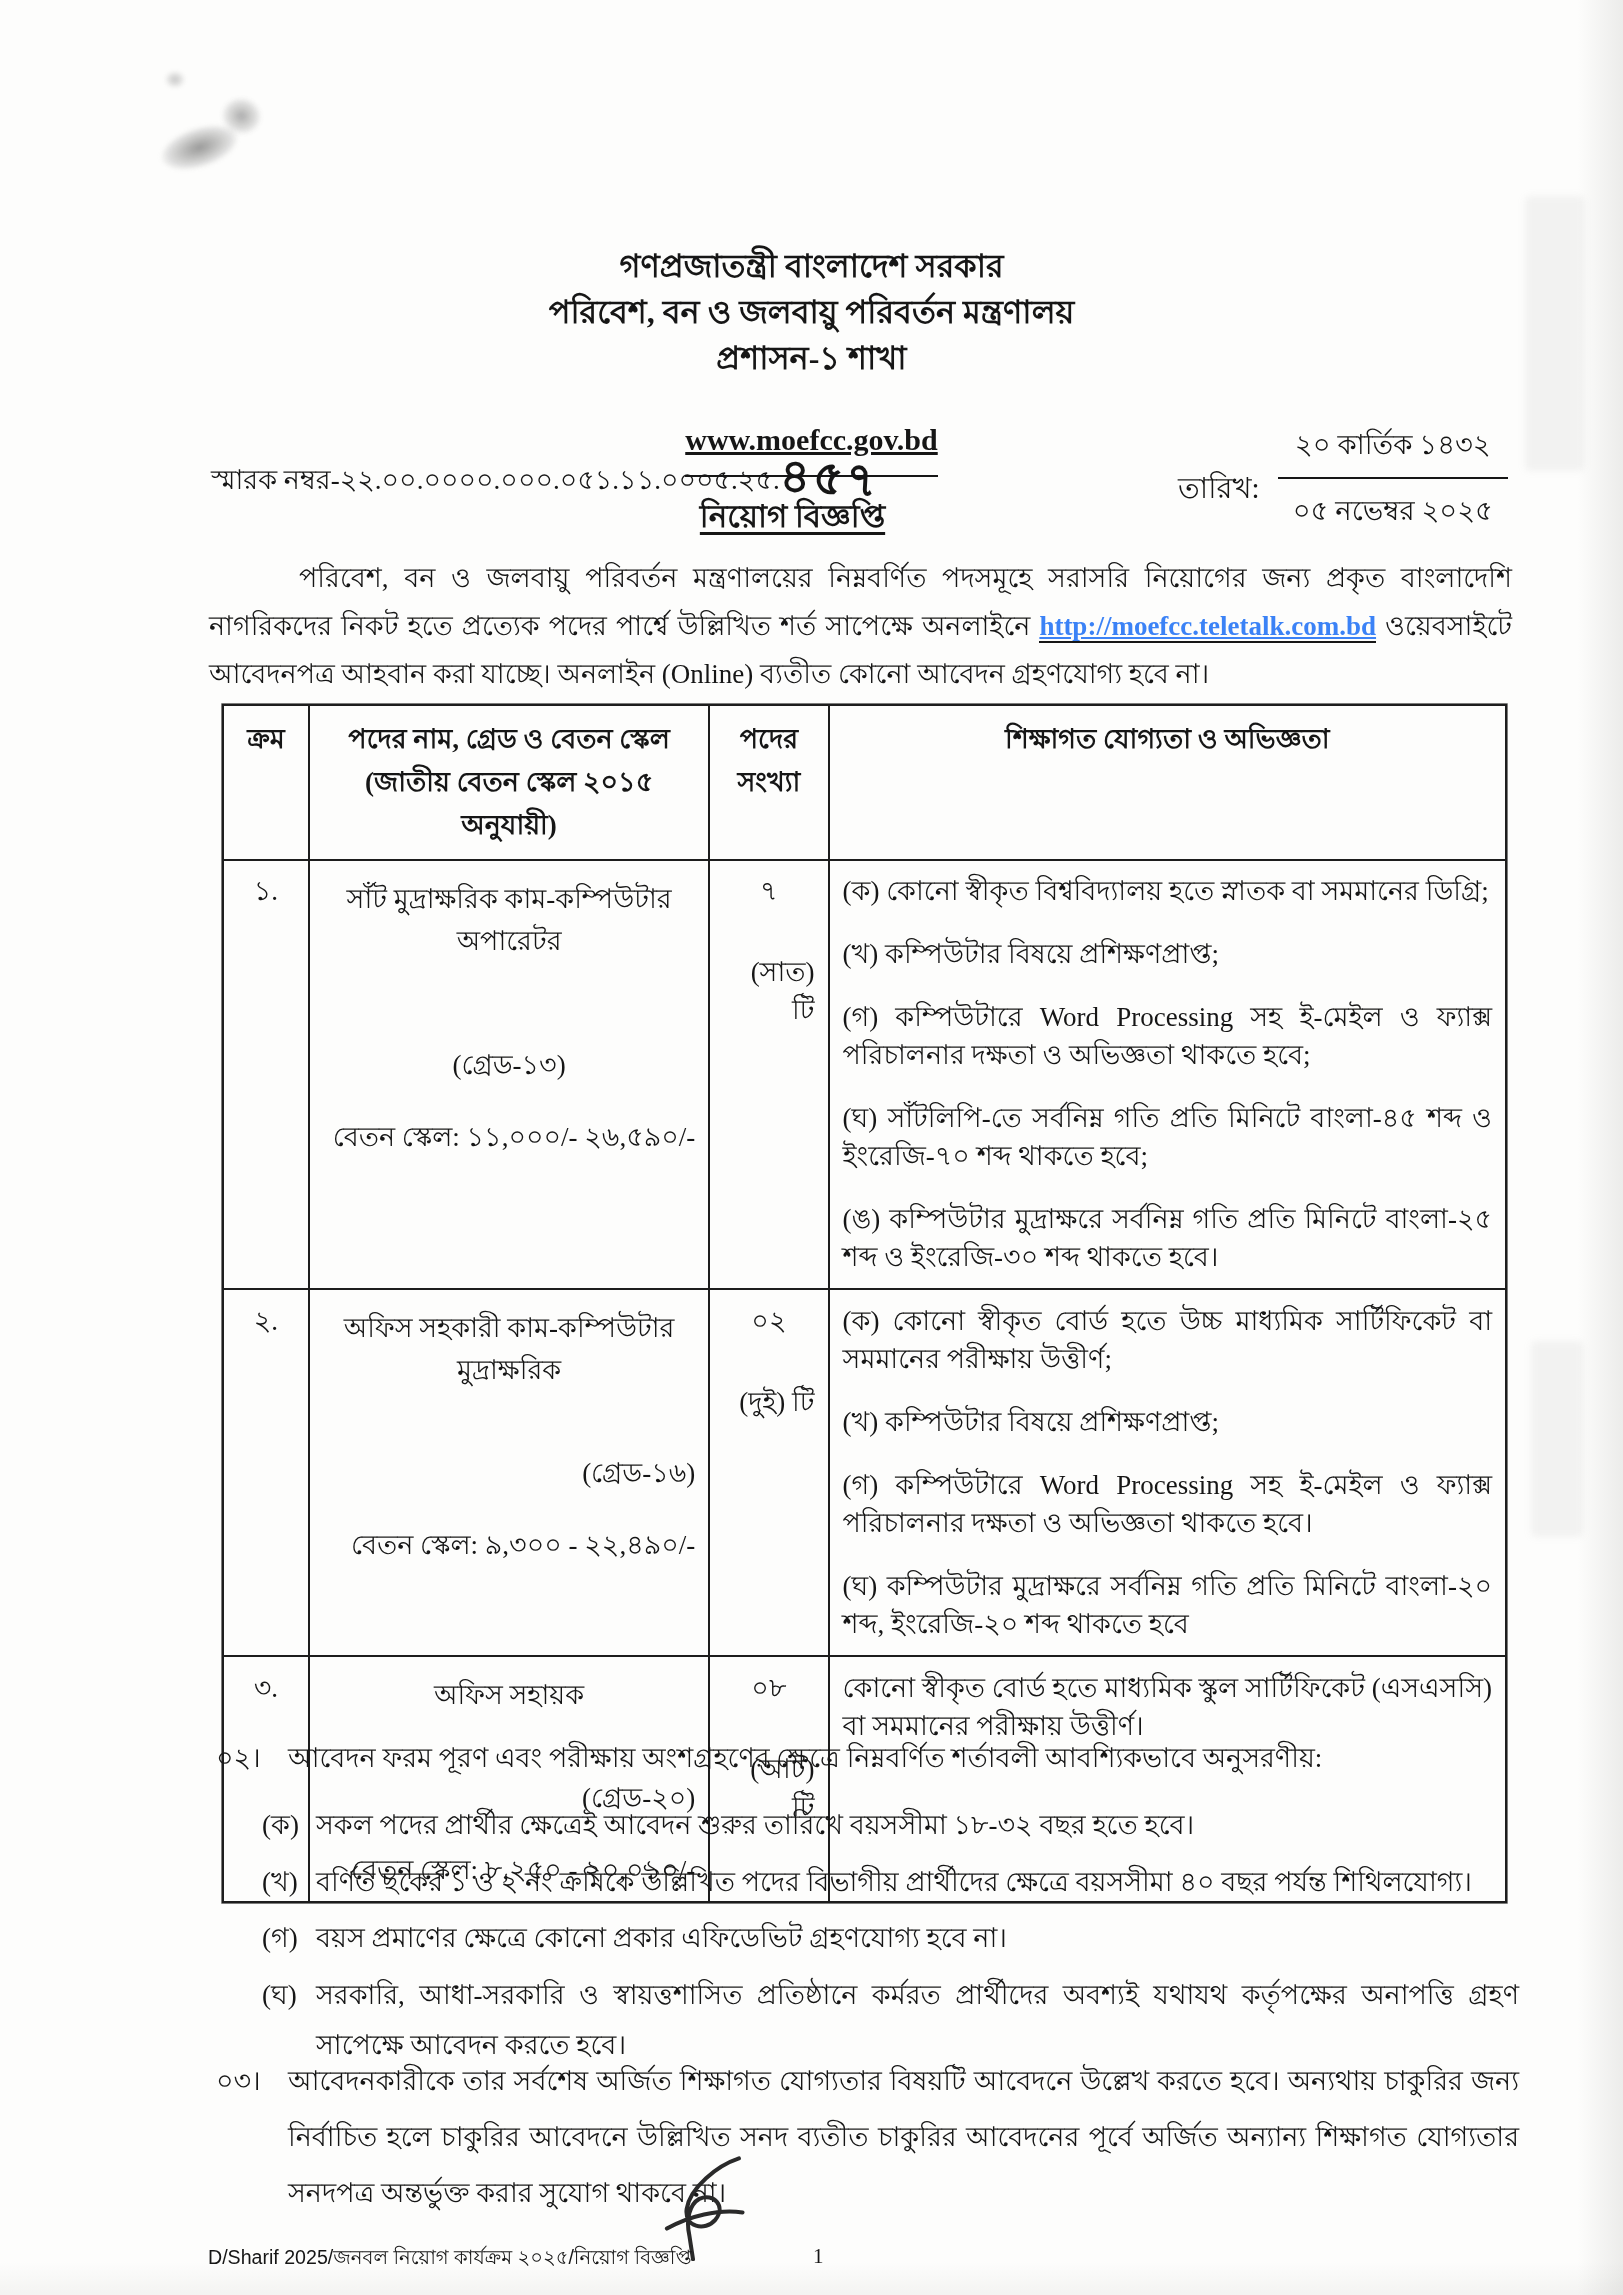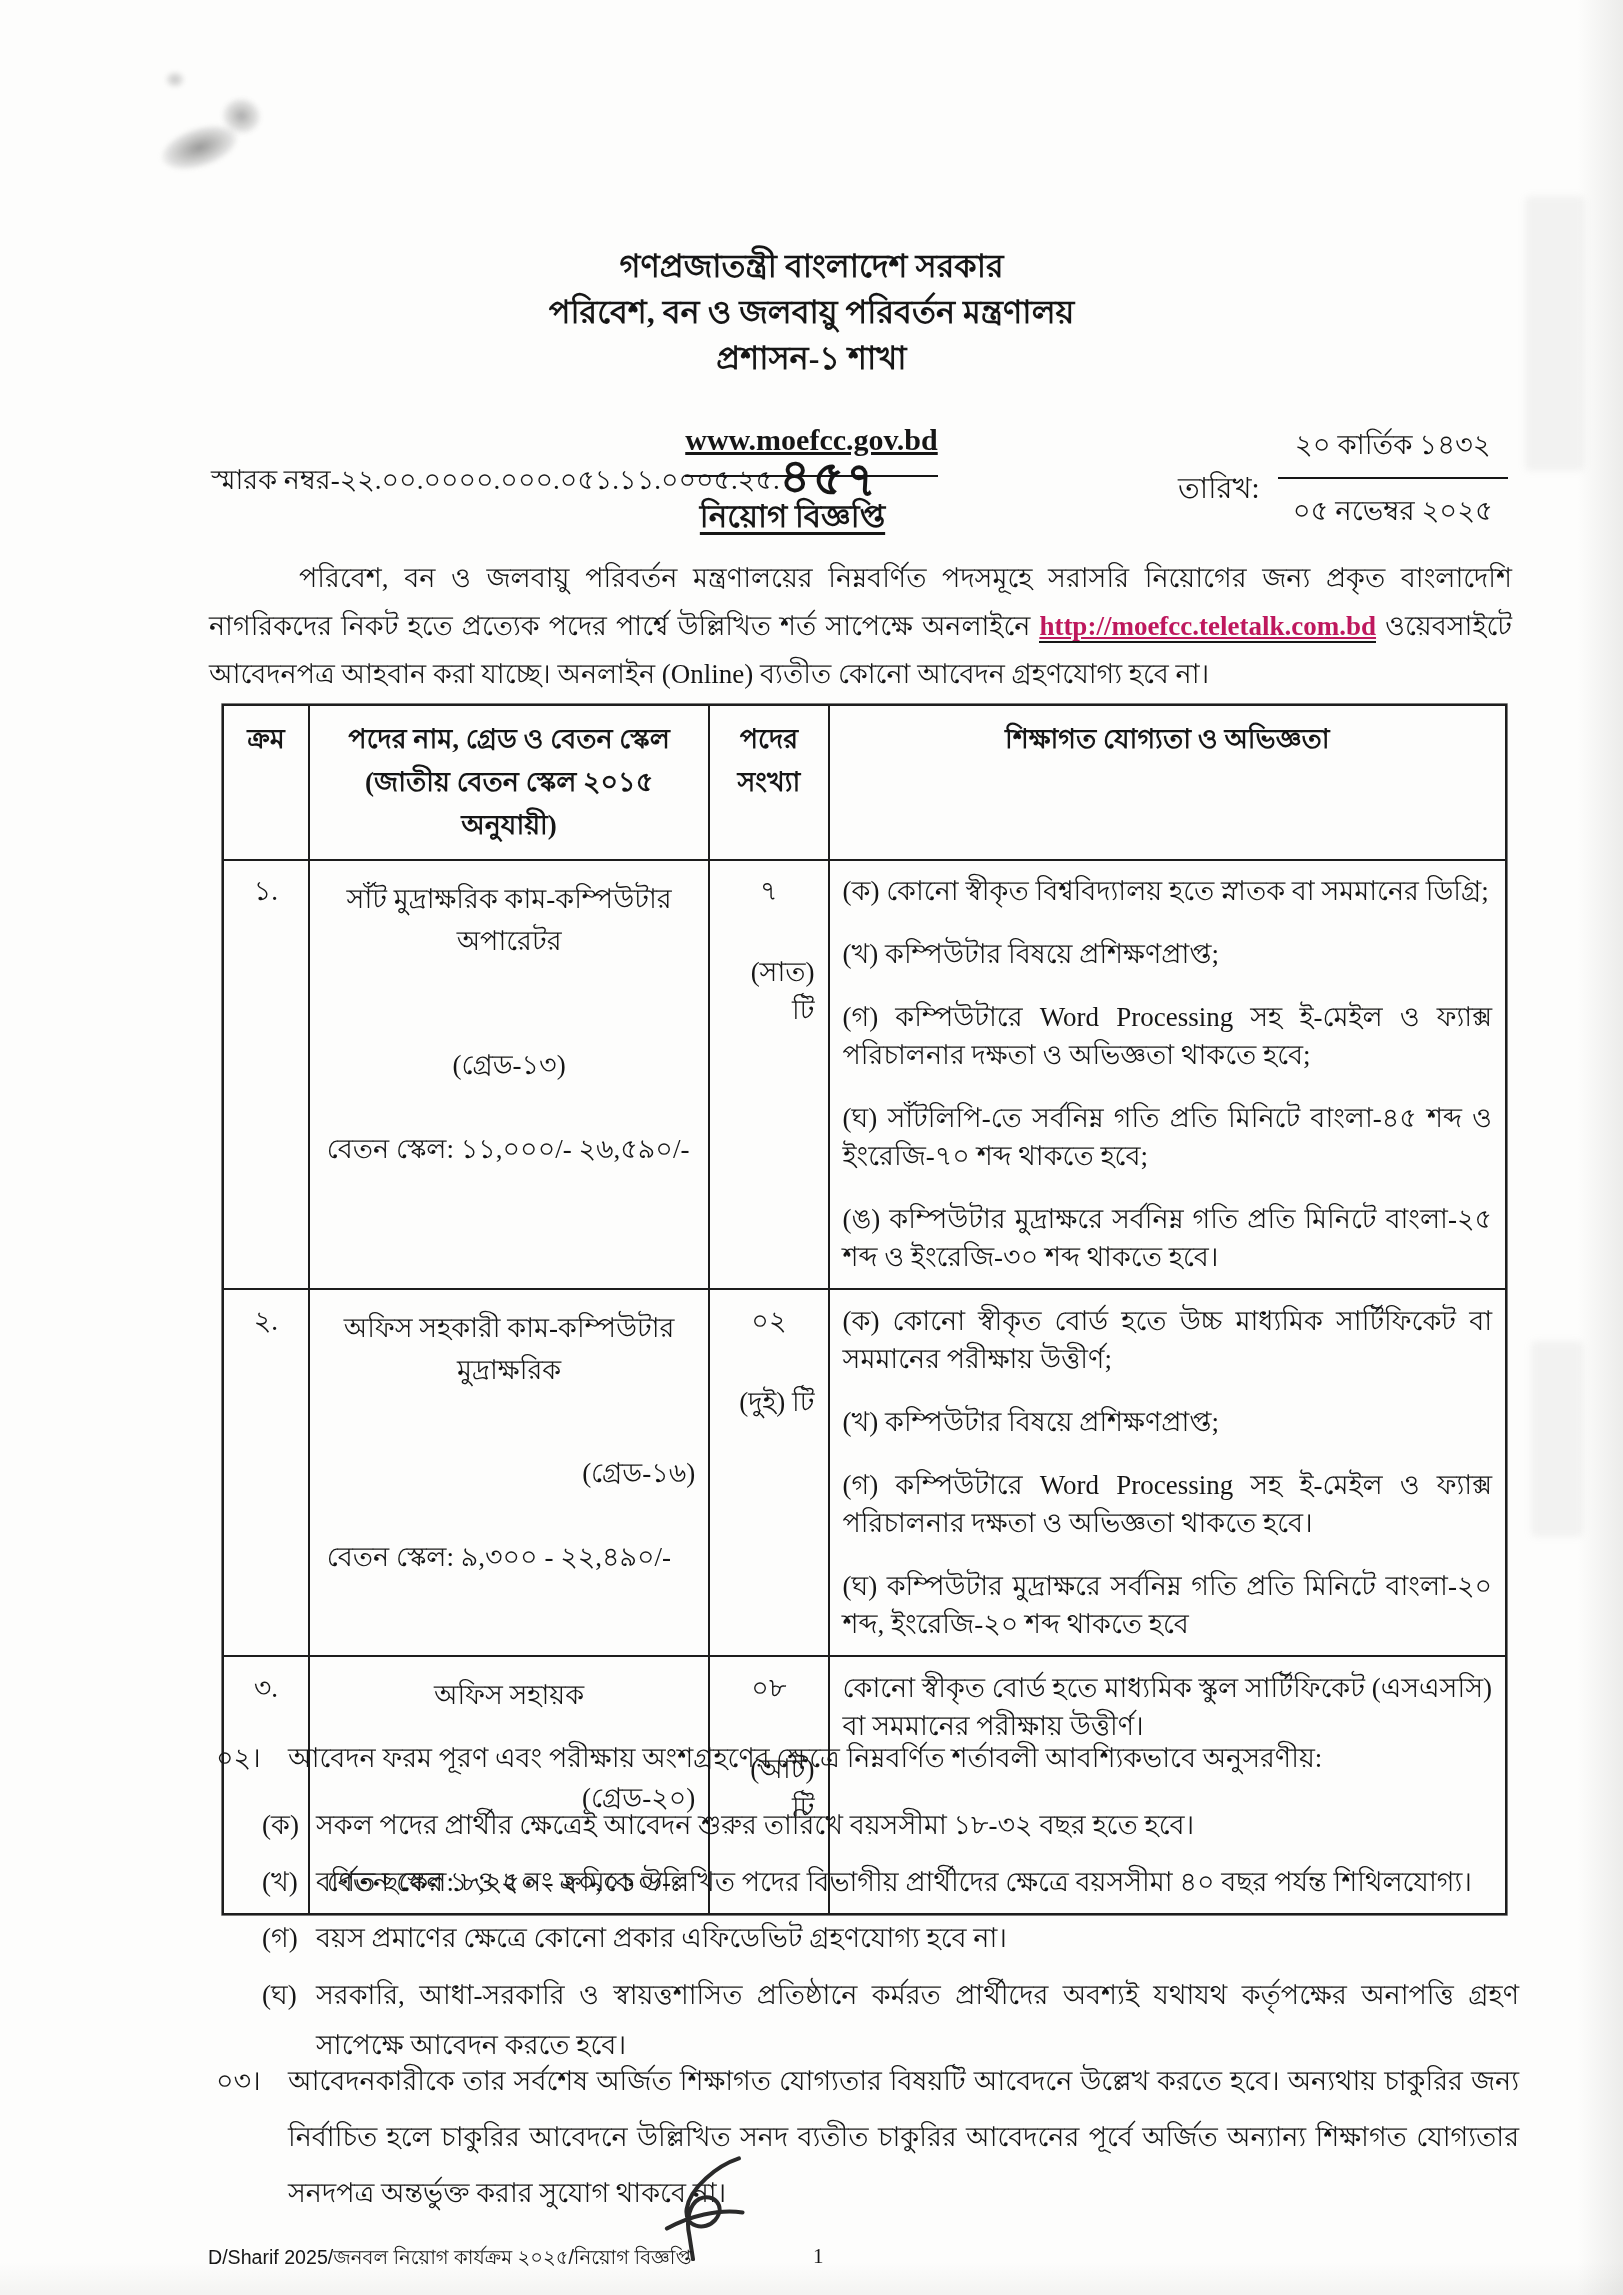--- a/index.html
+++ b/index.html
@@ -67,21 +67,21 @@
     font-weight:bold; font-size:31px; text-decoration:underline; text-underline-offset:4.6px;
   }
 
   
   .intro {
     position:absolute; top:554px; left:209px; width:1303px;
     text-align:justify; line-height:48px; font-size:27px;
     text-indent:90px;
   }
   .site-link { font-weight:bold; font-family:"Liberation Serif",serif;
-    text-decoration:underline; border-bottom:2.6px solid #161616; color:#be185d; }
+    text-decoration:underline; border-bottom:2.6px solid #161616; color:#3b82f6; }
 
   
   table.jobs {
     position:absolute; top:704px; left:222px; width:1285px;
     border-collapse:collapse; table-layout:fixed;
   }
   table.jobs col.c1 { width:6.7%; }
   table.jobs col.c2 { width:31.2%; }
   table.jobs col.c3 { width:9.3%; }
   table.jobs col.c4 { width:52.8%; }
@@ -89,21 +89,21 @@
     border:2px solid #1d1d1d; vertical-align:top; padding:11.8px 13px;
   }
   table.jobs { border:2.6px solid #1d1d1d; box-shadow:0 0 0 0.7px #444; }
   th { font-weight:bold; font-size:27px; line-height:43px; }
   td { font-size:27px; line-height:38px; }
   td.serial { text-align:center; padding-top:17px; }
   td.post { text-align:center; }
   .post-name { display:block; line-height:42px; margin-top:5.2px; }
   .post-grade { display:block; margin-top:84px; line-height:38px; }
   .post-grade.tight { margin-top:63px;text-align:right; }
-  .post-scale { display:block; text-align:left; margin-top:46px; padding-left:3.9px; }
+  .post-scale { display:block; text-align:right; margin-top:34px; padding-left:3.9px; }
   td.count { text-align:center; padding-top:17px; }
   .count-num { display:block; }
   .count-words { display:block; margin-top:43px;text-align:right; }
   td.qual { text-align:justify; padding:9.2px 17px 13px 17px; }
   td.qual p { margin:0 0 25px 0; }
   td.qual p:last-child { margin-bottom:0; }
 
   
   .section { position:absolute; left:216px; width:1303px; }
   .sec-head { display:flex; }

